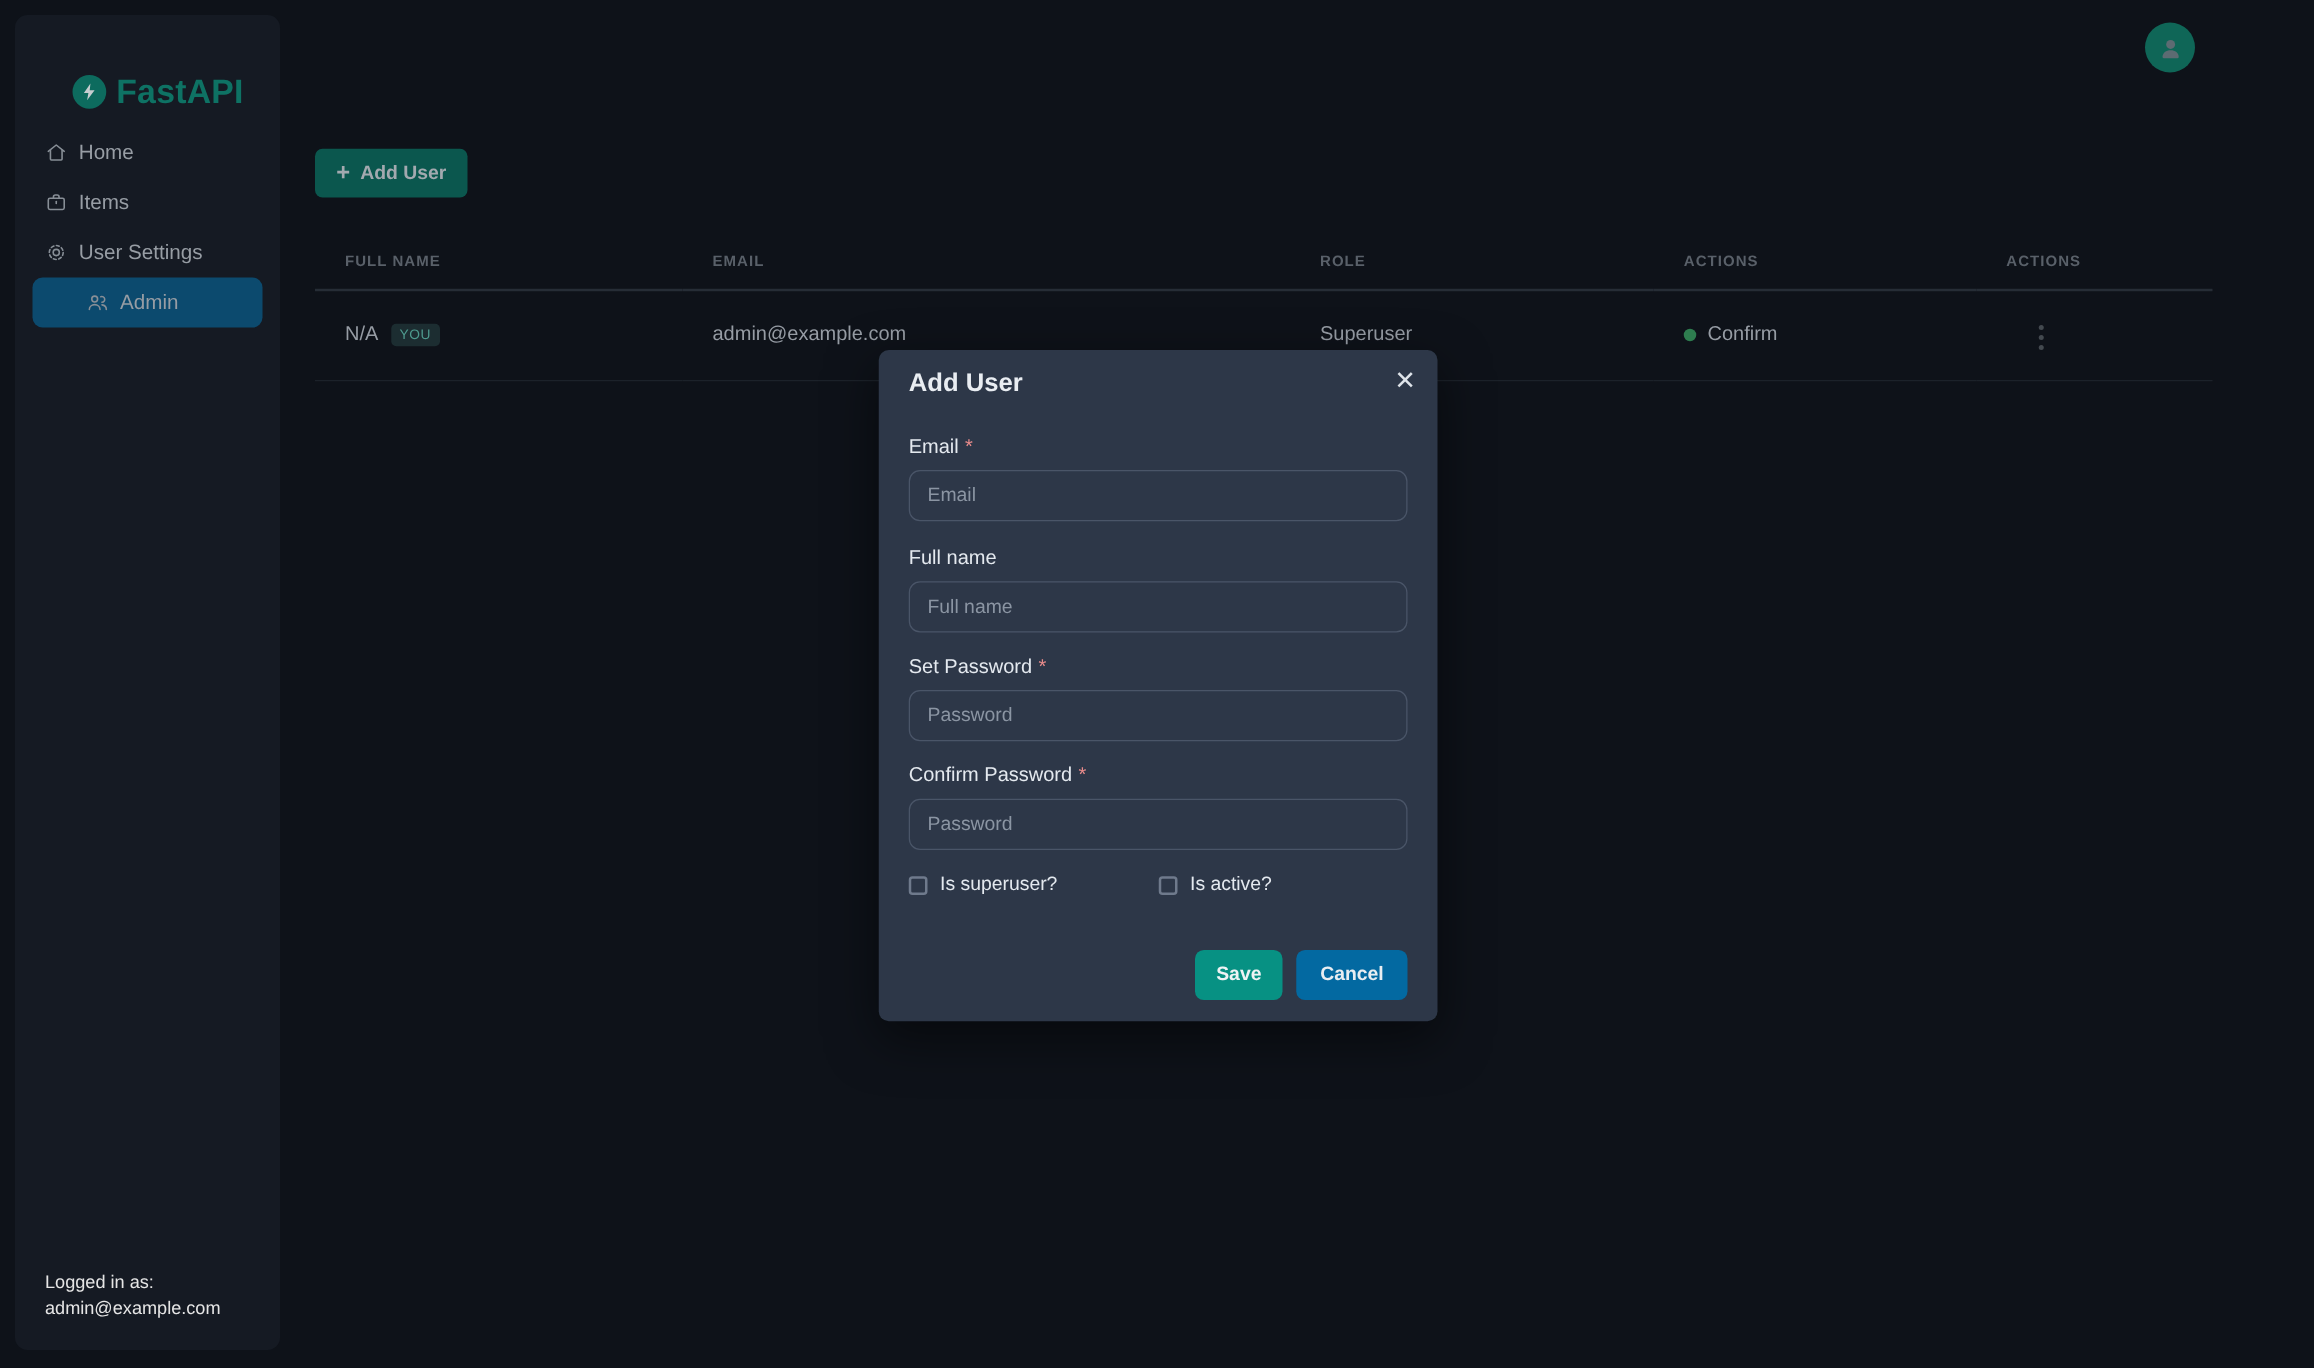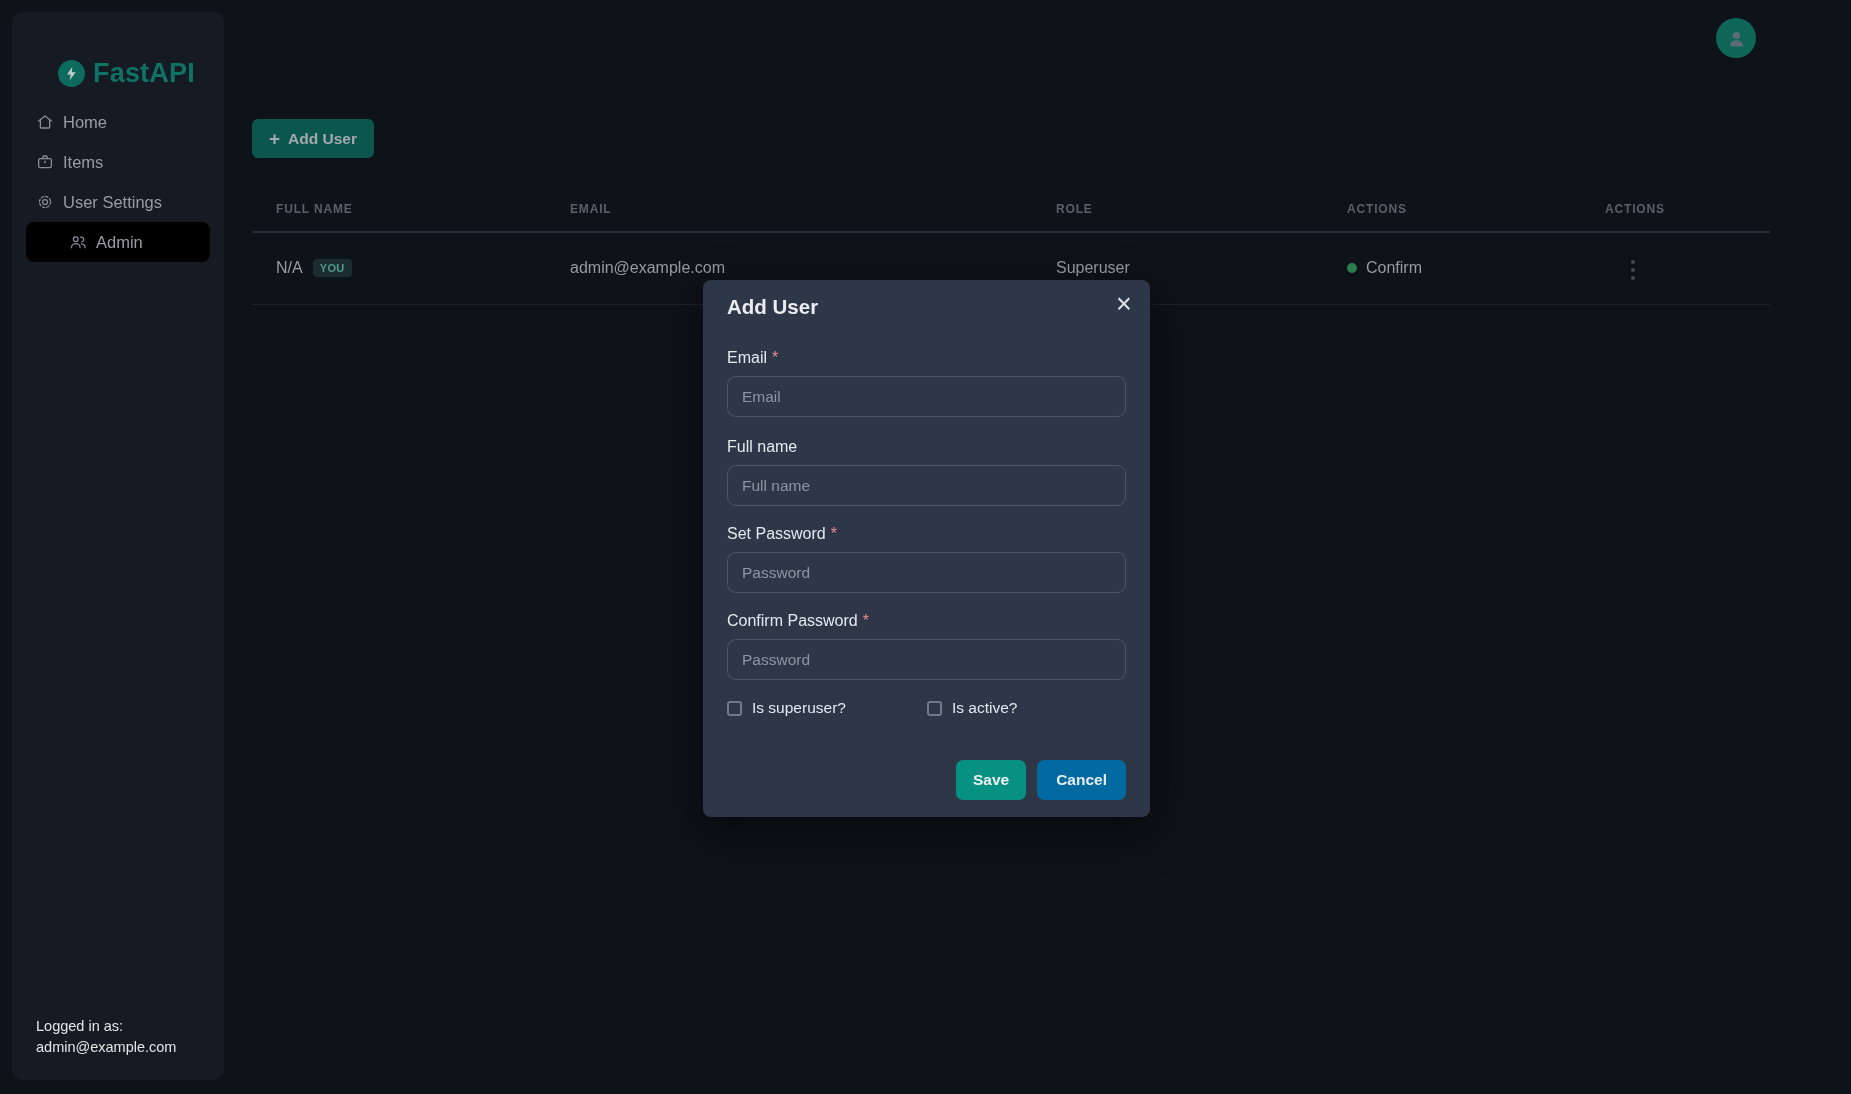--- a/index.html
+++ b/index.html
@@ -12,41 +12,41 @@
              background:#151a23; border-radius:10px; }
   .logo { position:absolute; left:46px; top:46px; display:flex; align-items:center; gap:8px; }
   .logo-mark { width:27px; height:27px; border-radius:50%; background:#0d6b5e;
                display:flex; align-items:center; justify-content:center; }
   .logo-mark svg { width:17px; height:17px; }
   .logo-text { color:#0e7264; font-size:27px; font-weight:600; letter-spacing:.2px; }
 
   .nav { position:absolute; left:0; right:0; top:90px; }
   .nav-item { height:40px; margin:0 14px; padding:0 0 0 10px; display:flex; align-items:center;
               gap:9px; color:#979da4; font-size:16.5px; border-radius:8px; cursor:pointer; }
-  .nav-item.active { background:#000000;padding-left:43px; }
+  .nav-item.active { background:#0c4a6e;padding-left:43px; }
   .nav-icon { width:18px; height:18px; display:flex; align-items:center; justify-content:center; }
   .nav-icon svg { width:18px; height:18px; stroke:#878e96; fill:none; stroke-width:1.7; stroke-linecap:round; stroke-linejoin:round; }
 
   .sidebar-footer { position:absolute; left:24px; bottom:22px; color:#e5e5e5; font-size:14.5px; line-height:21px; }
 
   
   .page-title { position:absolute; left:252px; top:48px; font-size:29px; font-weight:700; color:#8e939a; }
   .add-user { position:absolute; left:252px; top:119px; height:39px; padding:0 17px;
               background:#0b574e; border:none; border-radius:6px; display:flex; align-items:center;
               gap:8px; color:#a3a9af; font-size:15.5px; font-weight:700; cursor:pointer;
               font-family:inherit; }
   .plus { font-size:19px; font-weight:700; line-height:1; }
 
   table.users { position:absolute; left:252px; top:190px; width:1546px; border-collapse:collapse; table-layout:fixed; }
   table.users th { text-align:left; font-size:12px; font-weight:700; letter-spacing:.07em;
                    color:#596069; padding:12px 0 15px 24px; border-bottom:2px solid #262d36; }
   table.users td { height:72px; padding:0 0 0 24px; font-size:16px; color:#969ca4;
                    border-bottom:1px solid #1c222a; }
   .badge-you { display:inline-block; margin-left:10px; padding:3px 7px; border-radius:4px;
-               background:#1c2d31; color:#4e9a8e; font-size:11px; font-weight:700; letter-spacing:.4px;
+               background:#1c2d31; color:#4e9a8e; font-size:11px; font-weight:400; letter-spacing:.4px;
                vertical-align:1px; }
   .status-cell { display:flex; align-items:center; gap:9px; }
   .dot { width:10px; height:10px; border-radius:50%; background:#2e7d4f; }
   .dots { display:inline-flex; flex-direction:column; gap:4px; margin-left:20px; padding:6px; cursor:pointer; }
   .dots i { width:4px; height:4px; border-radius:50%; background:#43494f; }
 
   .avatar { position:absolute; right:14px; top:18px; width:40px; height:40px; border-radius:50%;
             background:#0f6657; display:flex; align-items:center; justify-content:center; cursor:pointer; }
   .avatar svg { width:21px; height:21px; fill:#5d6b72; }
 

